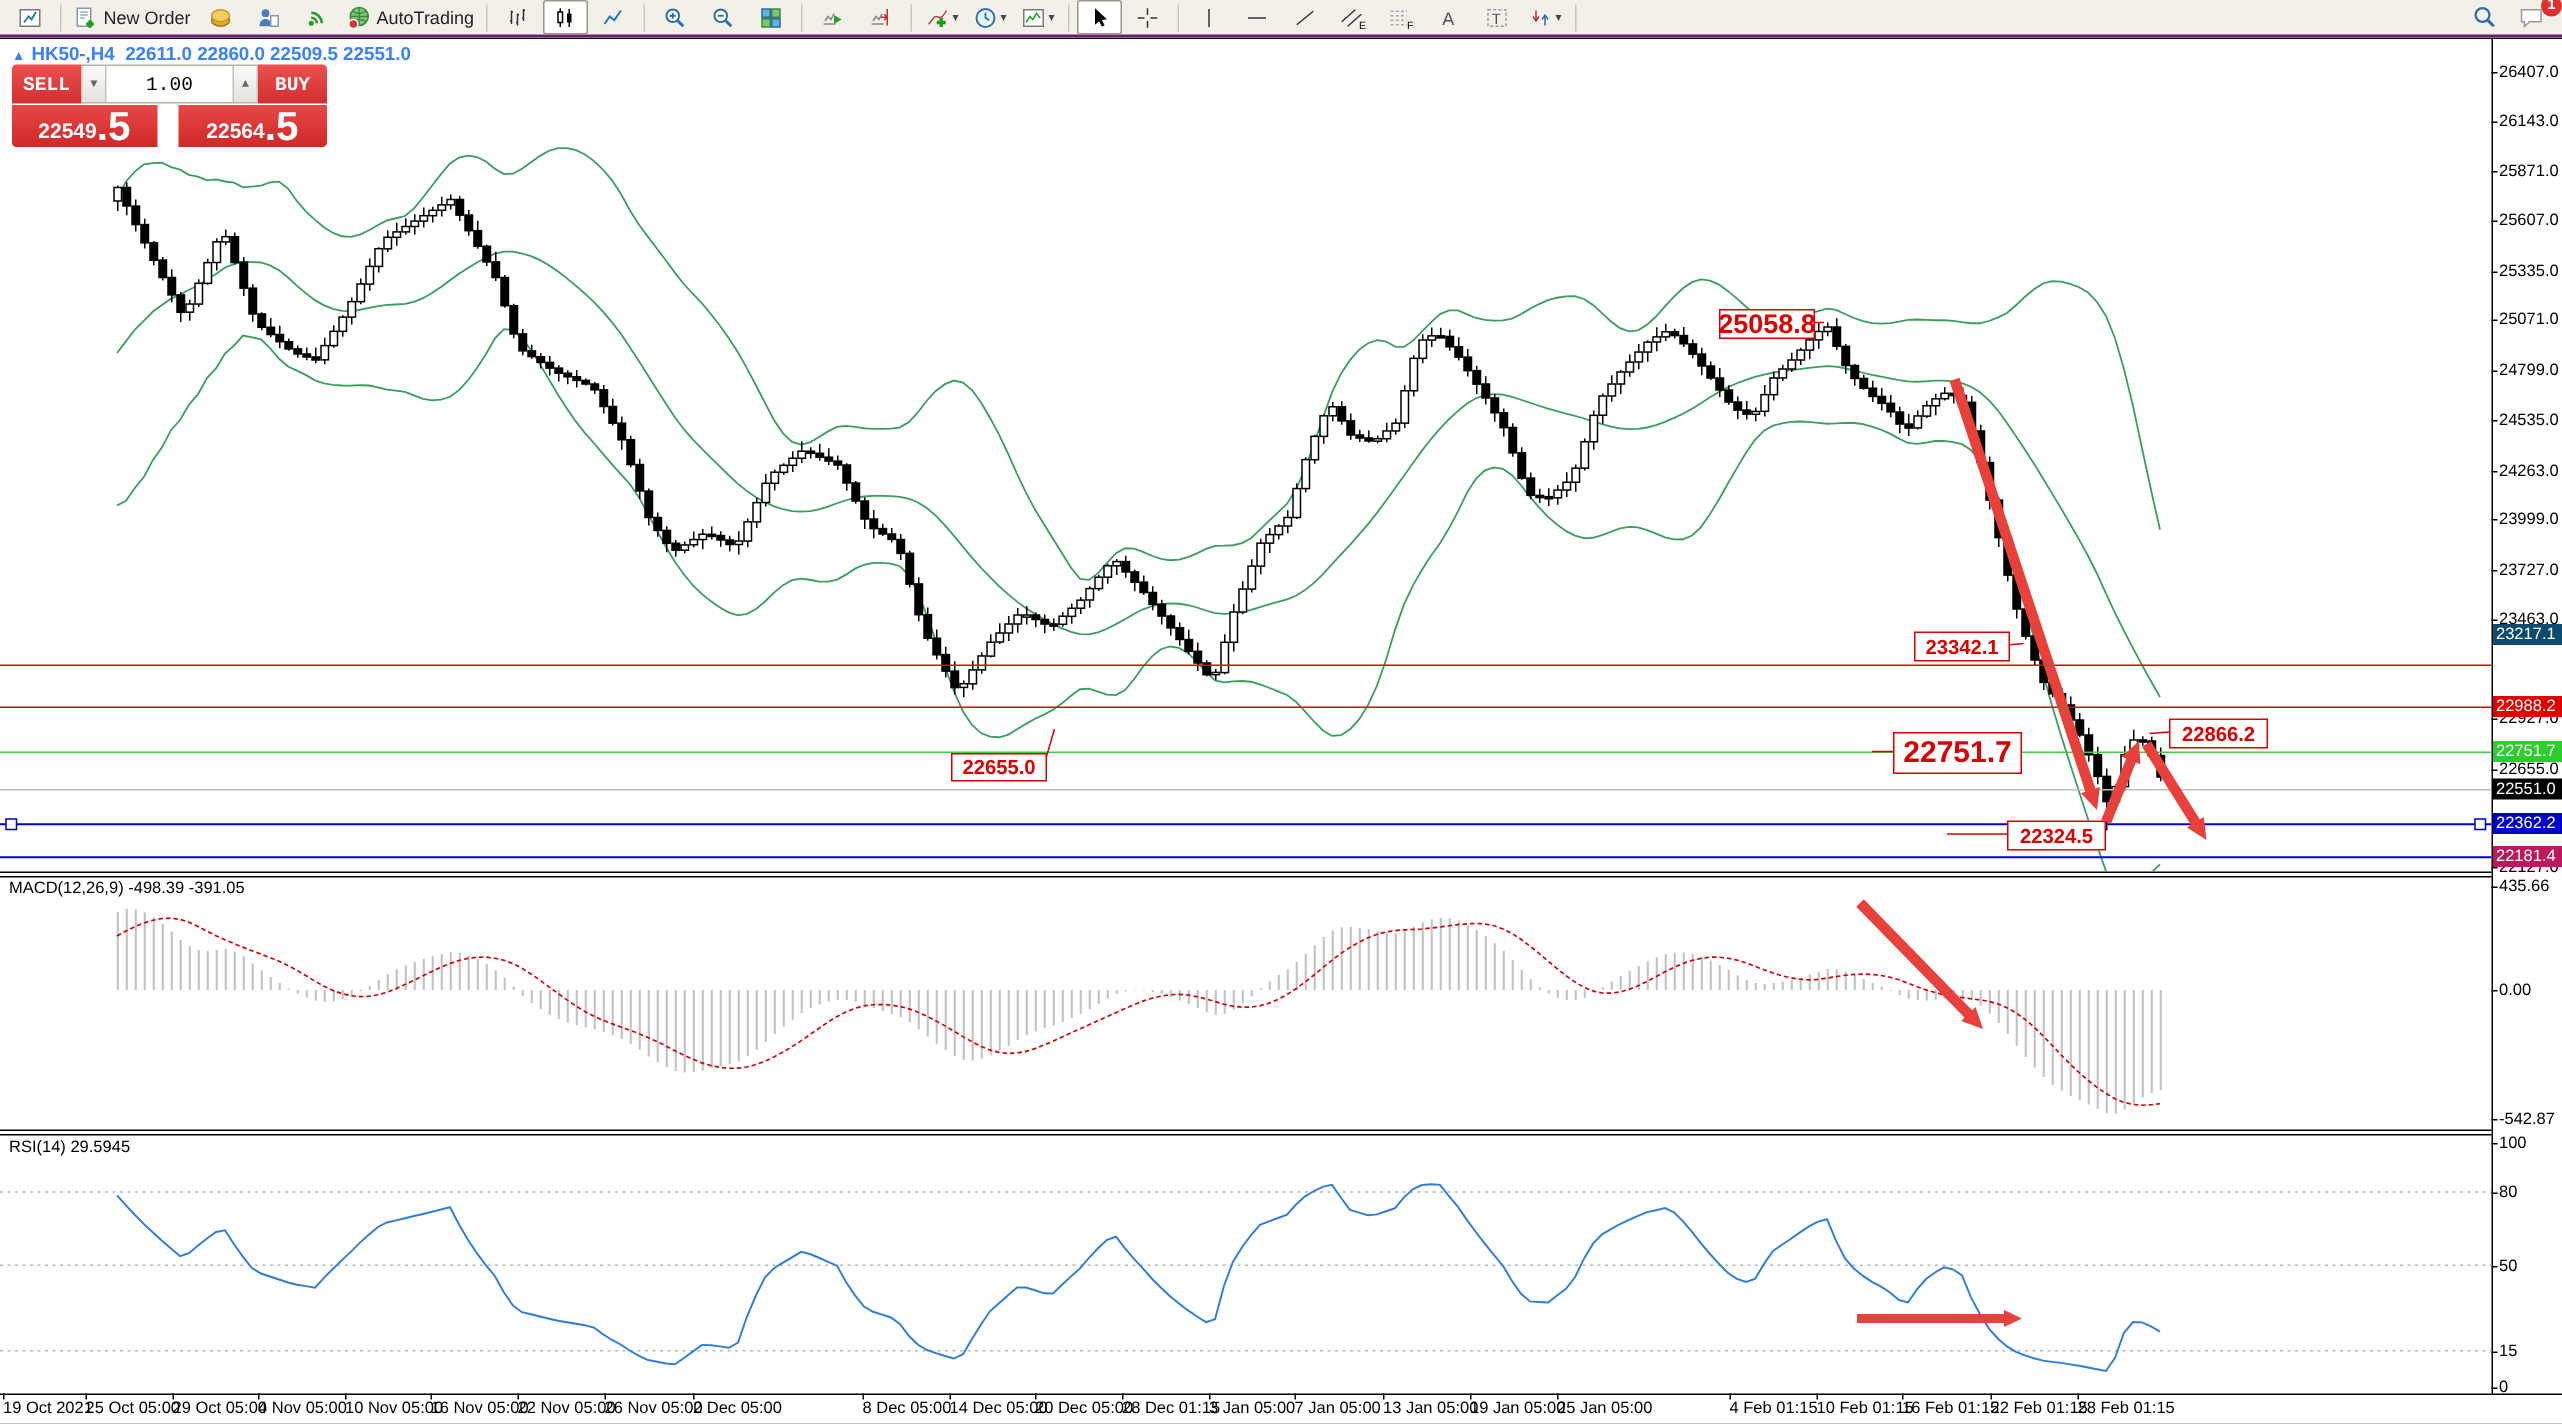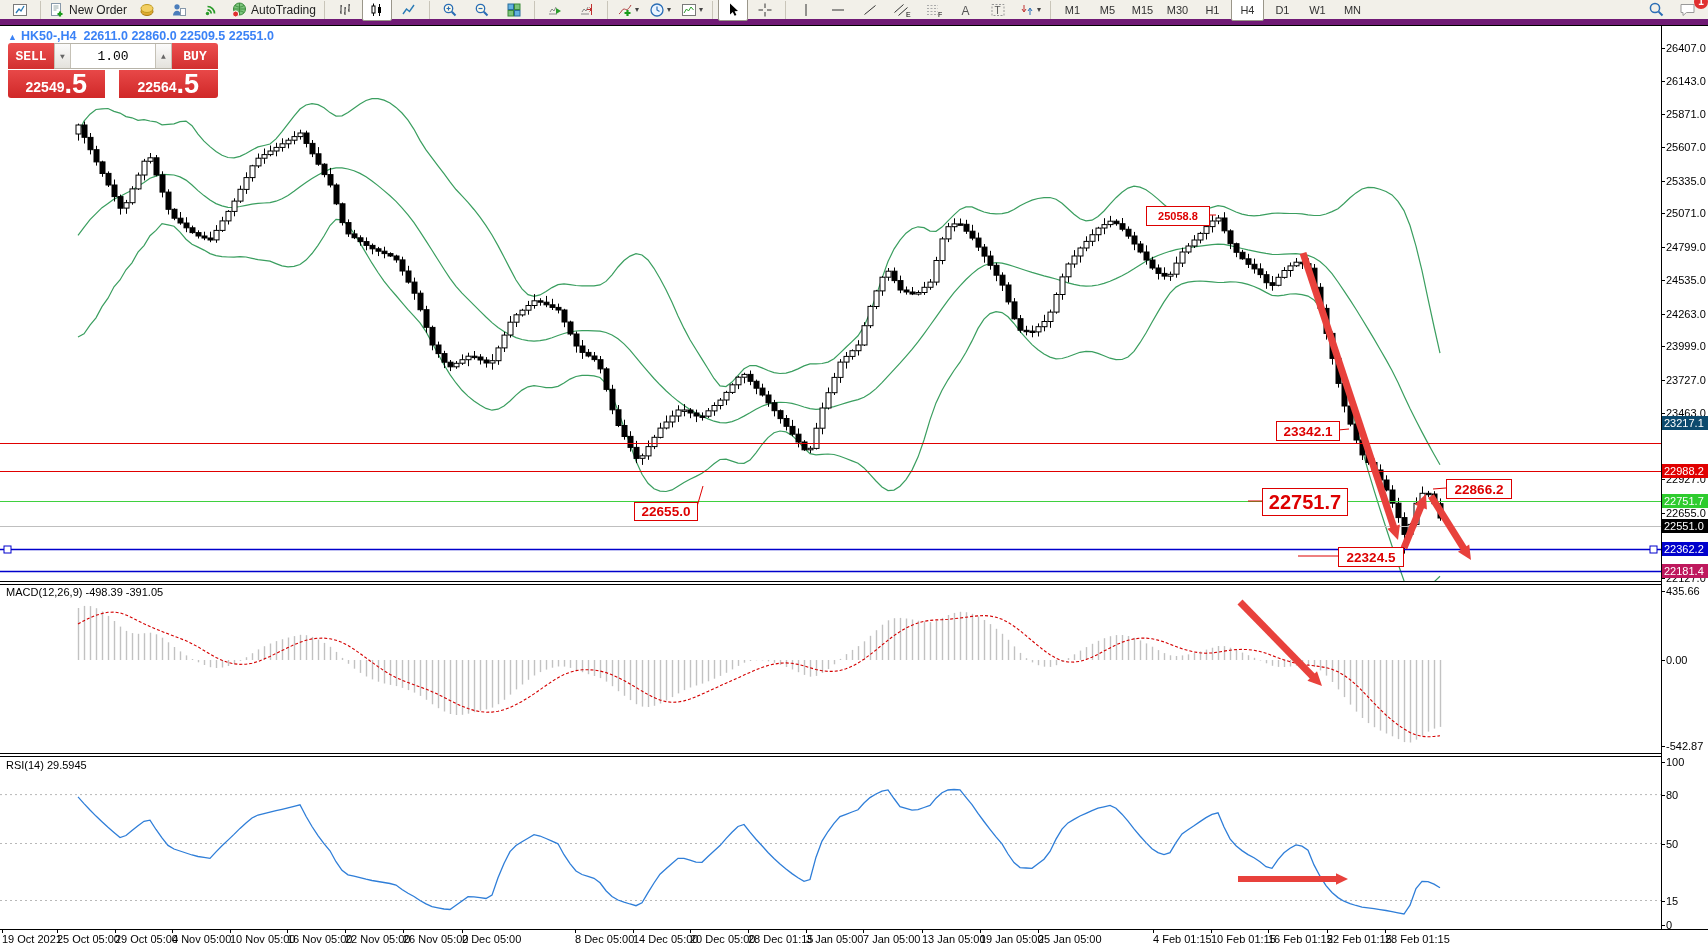--- a/index.html
+++ b/index.html
@@ -1,20 +1,20 @@
 <!DOCTYPE html>
 <html><head>
 <meta charset="utf-8">
 <style>
   html,body{margin:0;padding:0;background:#888;}
   .app{position:relative;width:1708px;height:949px;background:#fff;overflow:hidden;
        font-family:"Liberation Sans",sans-serif;-webkit-font-smoothing:antialiased;}
   
   .toolbar{position:absolute;left:0;top:0;width:1708px;height:25px;background:#f2f0e9;
-           border-bottom:6px solid #701a75;display:flex;align-items:center;padding:0 4px;box-sizing:border-box;z-index:30;}
+           border-bottom:2px solid #701a75;display:flex;align-items:center;padding:0 4px;box-sizing:border-box;z-index:30;}
   .tbtn{height:21px;min-width:24px;display:flex;align-items:center;justify-content:center;
         border:1px solid transparent;border-radius:2px;margin:0 1px;cursor:default;background:transparent;padding:0 2px;}
   .tbtn.active{background:#fff;border-color:#9a968a;}
   .tbtn svg{display:block;}
   .tbtn .lbl{font-size:12px;color:#222;margin-left:4px;white-space:nowrap;}
   .tsep{width:1px;height:18px;background:#c9c5b9;margin:0 4px;}
   .caret{font-size:8px;color:#444;margin-left:2px;}
   .tf{font-size:11px;color:#333;min-width:27px;}
   .tb-right{margin-left:auto;display:flex;align-items:center;}
   .chatwrap{position:relative;}
@@ -233,31 +233,20 @@
         </svg>
     </div>
     <div class="tbtn">
       <svg width="16" height="16">
           <path d="M5 3v6M3 7l2 3 2-3" stroke="#c03030" fill="none"></path>
           <path d="M11 13V7M9 9l2-3 2 3" stroke="#2a6db5" fill="none"></path>
         </svg>
       <span class="caret">▾</span>
     </div>
     <div class="tsep"></div>
-    <div id="tf-group" style="display:flex">
-        <div class="tbtn tf">M1</div>
-        <div class="tbtn tf">M5</div>
-        <div class="tbtn tf">M15</div>
-        <div class="tbtn tf">M30</div>
-        <div class="tbtn tf">H1</div>
-        <div class="tbtn tf active">H4</div>
-        <div class="tbtn tf">D1</div>
-        <div class="tbtn tf">W1</div>
-        <div class="tbtn tf">MN</div>
-      </div>
     <div class="tb-right">
       <div class="tbtn">
         <svg width="17" height="17">
             <circle cx="7" cy="7" r="4.6" fill="none" stroke="#2a6db5" stroke-width="1.5"></circle>
             <line x1="10.6" y1="10.6" x2="14.5" y2="14.5" stroke="#2a6db5" stroke-width="2"></line>
           </svg>
       </div>
       <div class="tbtn chatwrap">
         <svg width="18" height="17">
             <path d="M2 3.5h13v8H7.5l-3.5 3v-3H2z" fill="#fff" stroke="#999"></path>
@@ -1097,21 +1086,21 @@
         <div class="axis-tick" style="top:737px"></div>
         <div class="axis-label" style="top:731px">100</div>
         <div class="axis-tick" style="top:770px"></div>
         <div class="axis-label" style="top:764px">80</div>
         <div class="axis-tick" style="top:819px"></div>
         <div class="axis-label" style="top:813px">50</div>
         <div class="axis-tick" style="top:876px"></div>
         <div class="axis-label" style="top:870px">15</div>
         <div class="axis-tick" style="top:900px"></div>
         <div class="axis-label" style="top:894px">0</div>
-        <div class="anno" style="left:1146px;top:181px;width:62px;height:18px;font-size:11px">25058.8</div>
+        <div class="anno" style="left:1146px;top:181px;width:62px;height:18px;font-size:18px">25058.8</div>
         <div class="anno" style="left:1276px;top:396px;width:62px;height:18px;font-size:13.5px">23342.1</div>
         <div class="anno" style="left:1446px;top:454px;width:64px;height:18px;font-size:13.5px">22866.2</div>
         <div class="anno" style="left:1338px;top:522px;width:64px;height:18px;font-size:13.5px">22324.5</div>
         <div class="anno" style="left:634px;top:477px;width:62px;height:17px;font-size:13.5px">22655.0</div>
         <div class="anno" style="left:1262px;top:463px;width:84px;height:26px;font-size:20px">22751.7</div>
         <div class="time-tick" style="left:2px"></div>
         <div class="time-label" style="left:2px">19 Oct 2021</div>
         <div class="time-tick" style="left:57px"></div>
         <div class="time-label" style="left:57px">25 Oct 05:00</div>
         <div class="time-tick" style="left:115px"></div>

